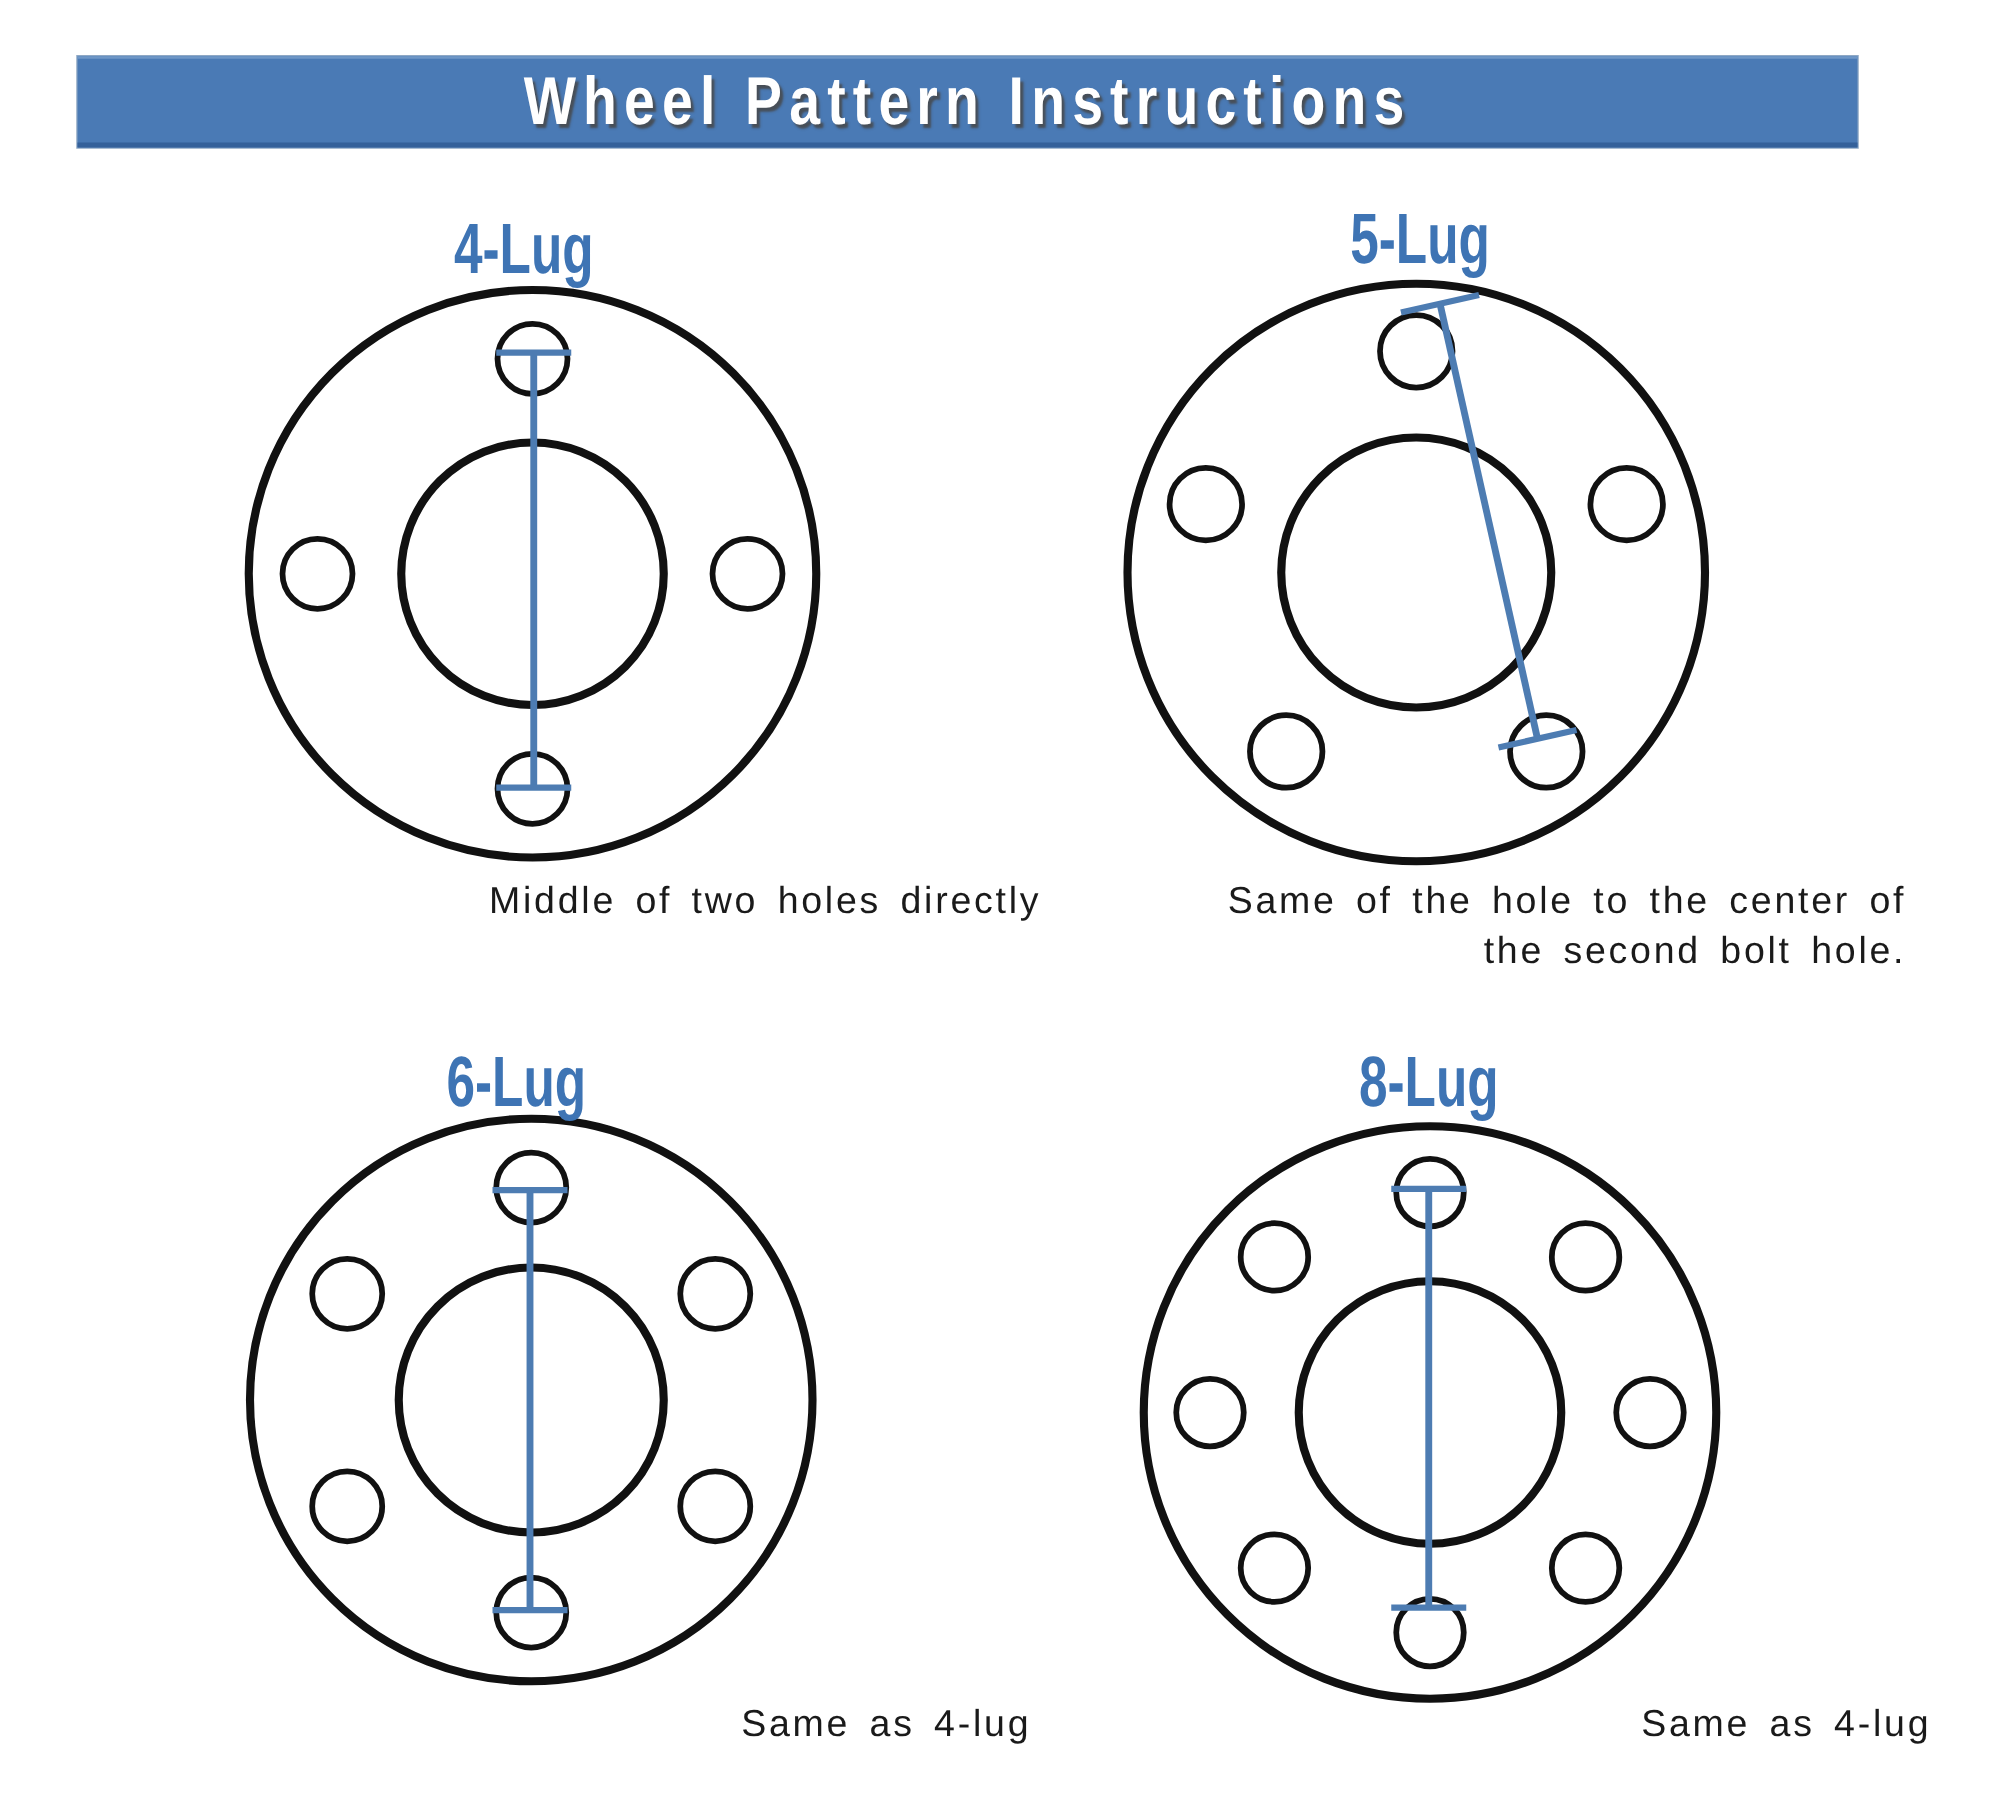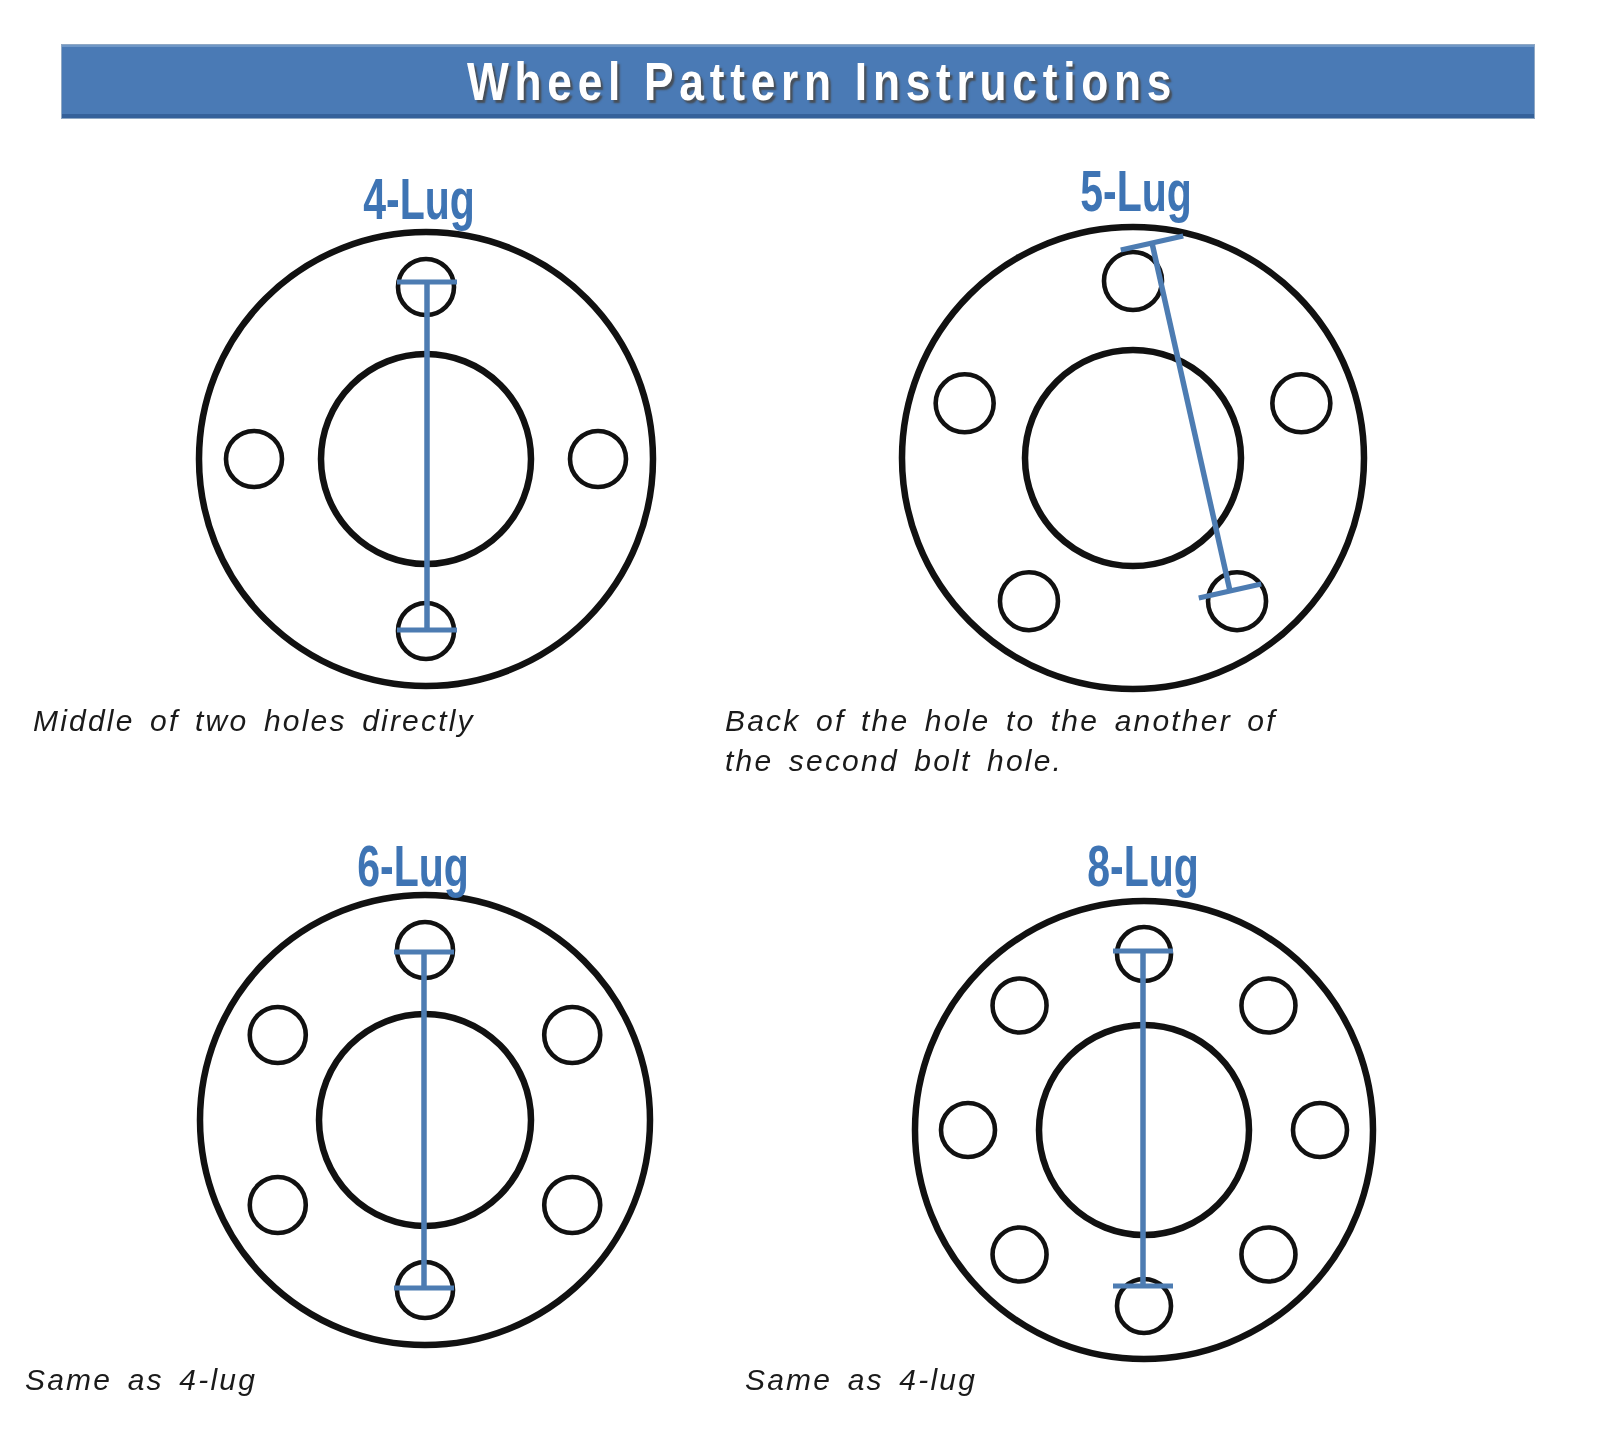--- a/index.html
+++ b/index.html
@@ -5,38 +5,38 @@
   html,body{margin:0;padding:0;background:#ffffff;}
   .page{
     position:relative;width:1600px;height:1441px;background:#ffffff;
     font-family:"Liberation Sans",sans-serif;overflow:hidden;
   }
   .header-bar{
     position:absolute;left:62px;top:45px;width:1424px;height:67px;
     background:#4a7ab5;
     border-top:2px solid #6f97c6;border-bottom:4px solid #35619a;
     box-shadow:0 0 0 1px #8fa8c4;
-    display:flex;align-items:center;justify-content:center;padding-left:48px;
+    display:flex;align-items:center;justify-content:center;
   }
   .header-title{
     color:#ffffff;font-weight:bold;font-size:54px;letter-spacing:7px;
     transform:scaleX(0.82);white-space:nowrap;
     text-shadow:3px 3px 2px rgba(70,70,70,0.85);
   }
   .lug-label{
     position:absolute;color:#3e74b4;font-weight:bold;font-size:57px;
     transform:translateX(-50%) scaleX(0.72);white-space:nowrap;letter-spacing:0;
   }
   .lbl-0{left:419px;top:166px;}
   .lbl-1{left:1136px;top:158px;}
   .lbl-2{left:413px;top:833px;}
   .lbl-3{left:1143px;top:833px;}
   .caption{
-    position:absolute;width:800px;text-align:left;
-    font-style:italic;font-size:30px;line-height:40px;
+    position:absolute;width:800px;text-align:right;
+    font-size:30px;line-height:40px;
     letter-spacing:2.2px;word-spacing:5px;color:#1a1a1a;
   }
   .cap-0{left:33px;top:701px;}
   .cap-1{left:725px;top:701px;}
   .cap-2{left:25px;top:1360px;}
   .cap-3{left:745px;top:1360px;}
   .cap-line{display:block;}
   .diagram-layer{position:absolute;left:0;top:0;}
 </style>
 </head>
@@ -104,21 +104,21 @@
 
   <div class="lug-label lbl-0">4-Lug</div>
   <div class="lug-label lbl-1">5-Lug</div>
   <div class="lug-label lbl-2">6-Lug</div>
   <div class="lug-label lbl-3">8-Lug</div>
 
   <div class="caption cap-0">
     <span class="cap-line">Middle of two holes directly</span>
   </div>
   <div class="caption cap-1">
-    <span class="cap-line">Back of the hole to the another of</span>
+    <span class="cap-line">Same of the hole to the center of</span>
     <span class="cap-line">the second bolt hole.</span>
   </div>
   <div class="caption cap-2">
     <span class="cap-line">Same as 4-lug</span>
   </div>
   <div class="caption cap-3">
     <span class="cap-line">Same as 4-lug</span>
   </div>
 
 </div>

